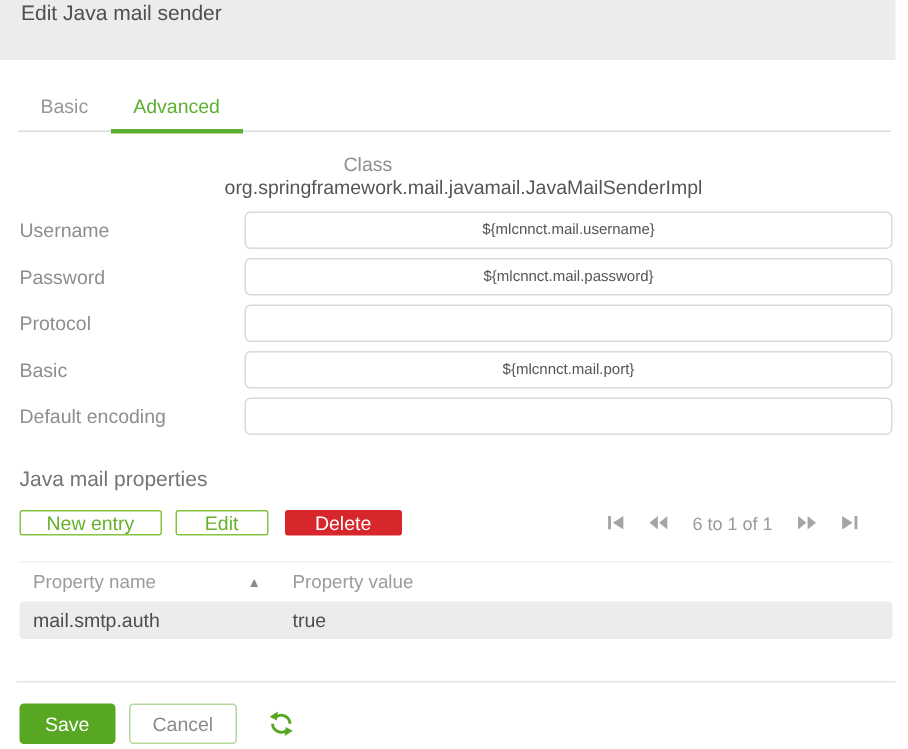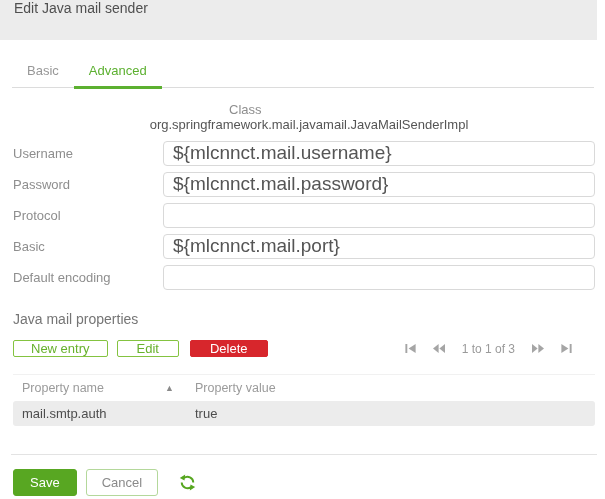--- a/index.html
+++ b/index.html
@@ -14,21 +14,21 @@
     border-bottom:1px solid #dcdcdc; }
   .tab { padding:8px 15px 8px; font-size:13px; color:#979797; cursor:pointer;
     border-bottom:3px solid transparent; margin-bottom:-2px; }
   .tab.active { color:#5cb030; border-bottom-color:#5cb030; }
 
   .form { padding:14px 10px 0 13px; }
   .form-row { display:flex; align-items:center; margin-bottom:5px; min-height:26px; }
   .form-row .f-label { width:150px; flex:none; font-size:13px; color:#8e8e8e; }
   .f-input { flex:1; height:25px; border:1px solid #d9d9d9; border-radius:4px;
     padding:0 9px; font-family:"Liberation Sans","DejaVu Sans",sans-serif;
-    font-size:19px; color:#555; outline:none; background:#fff; }
+    font-size:10px; color:#555; outline:none; background:#fff;text-align:center; }
   .f-static { padding-left:10px; font-size:13px; color:#555; }
 
   .props-heading { margin:21px 13px 13px; font-size:14px; color:#757575; }
   .toolbar { display:flex; align-items:center; margin:0 13px; }
   .btn { height:17px; display:inline-flex; align-items:center; justify-content:center;
     font-size:13px; border-radius:2px; cursor:pointer; user-select:none; }
   .btn-outline { background:#fff; border:1px solid #84c340; color:#67b12c; }
   .btn-new { padding:0 17px; }
   .btn-edit { padding:0 19px; margin-left:9px; }
   .btn-delete { background:#d7262c; border:1px solid #d7262c; color:#fff;
@@ -112,21 +112,21 @@
           <rect x="0.4" y="0" width="1.9" height="9"></rect>
           <polygon points="10.6,0 3.6,4.5 10.6,9"></polygon>
         </svg>
       </span>
       <span class="pg-btn">
         <svg width="12" height="9" viewBox="0 0 12 9" fill="#a5a5a5">
           <polygon points="5.6,0 0,4.5 5.6,9"></polygon>
           <polygon points="12,0 6.4,4.5 12,9"></polygon>
         </svg>
       </span>
-      <span class="pg-status">1 to 1 of 3</span>
+      <span class="pg-status">6 to 1 of 1</span>
       <span class="pg-btn">
         <svg width="12" height="9" viewBox="0 0 12 9" fill="#a5a5a5">
           <polygon points="6.4,0 12,4.5 6.4,9"></polygon>
           <polygon points="0,0 5.6,4.5 0,9"></polygon>
         </svg>
       </span>
       <span class="pg-btn">
         <svg width="11" height="9" viewBox="0 0 11 9" fill="#a5a5a5">
           <polygon points="0.4,0 7.4,4.5 0.4,9"></polygon>
           <rect x="8.7" y="0" width="1.9" height="9"></rect>

